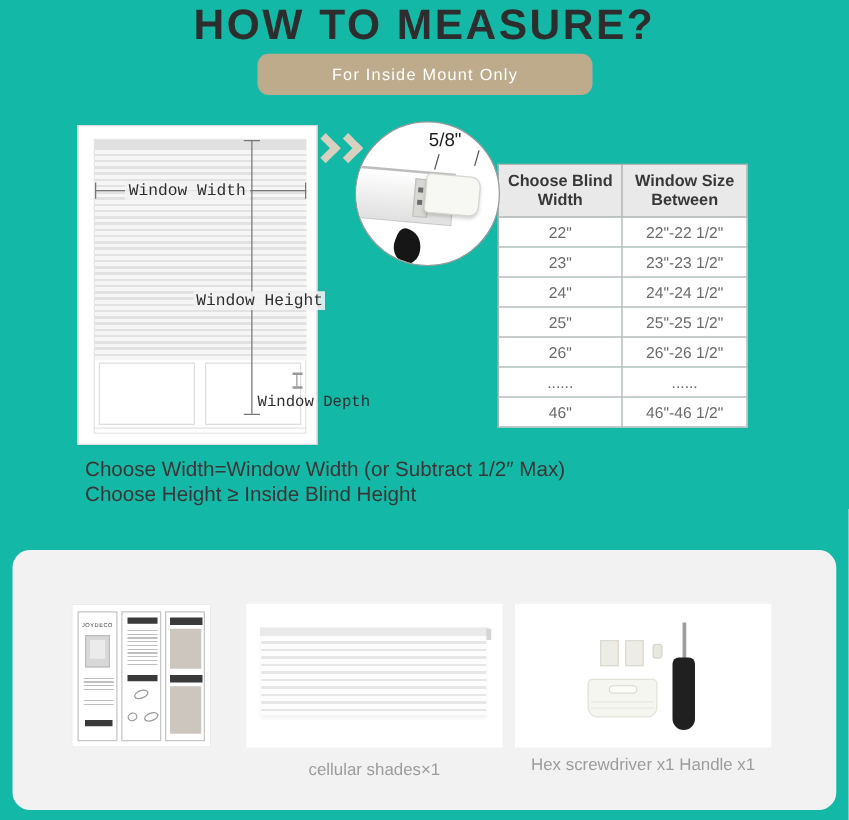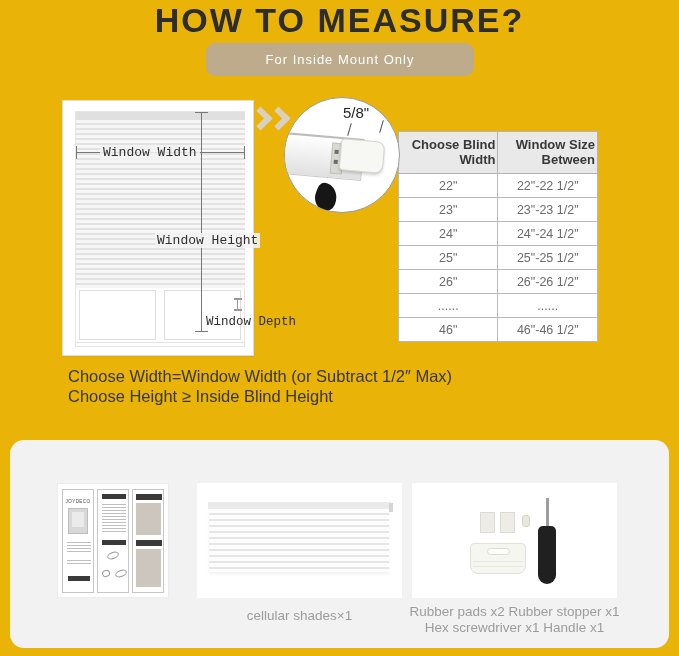--- a/index.html
+++ b/index.html
@@ -1,18 +1,18 @@
 <!DOCTYPE html>
 <html style="--title-text: #2d2d2d; --banner-bg: #bdab8b; --chevron: #d9d0bf; --panel-bg: #f2f2f2; --table-header-bg: #e9e9e9; --caption-text: #9c9c9c;"><head>
 <meta charset="utf-8">
 <style>
   * { margin:0; padding:0; box-sizing:border-box; }
   html,body { background:#ffffff; }
   body { font-family:"Liberation Sans", sans-serif; }
-  .page { position:relative; width:679px; height:656px; background:#eab308; overflow:hidden; }
+  .page { position:relative; width:679px; height:656px; background:#14b8a6; overflow:hidden; }
 
   
   .title { position:absolute; left:0; top:1px; width:679px; text-align:center;
            font-size:34px; font-weight:800; letter-spacing:2px; color:var(--title-text,#2d2d2d); }
   .banner { position:absolute; left:206px; top:43px; width:268px; height:33px;
             background:var(--banner-bg,#bdab8b); border-radius:9px; color:#fff;
             font-size:13px; letter-spacing:1px; text-align:center; line-height:33px; }
 
   
   .window { position:absolute; left:62px; top:100px; width:192px; height:256px;
@@ -57,21 +57,21 @@
   .mag-cord { position:absolute; left:30px; top:86px; width:22px; height:26px; background:#161616;
               border-radius:30% 70% 40% 60%; transform:rotate(22deg); }
   .mag-label { position:absolute; left:58px; top:6px; font-size:15px; color:#1f1f1f; }
   .mag-tick { position:absolute; width:1px; height:13px; background:#555; transform:rotate(16deg); }
   .mag-tick1 { left:64px; top:25px; } .mag-tick2 { left:96px; top:22px; }
 
   
   .size-table { position:absolute; left:398px; top:131px; width:200px; border-collapse:collapse; z-index:2; }
   .size-table th { width:100px; height:42px; background:var(--table-header-bg,#e9e9e9);
                    border:1px solid #b3b3b3; font-size:13px; font-weight:700; color:#383838;
-                   line-height:1.15; text-align:right; padding:2px; }
+                   line-height:1.15; text-align:center; padding:2px; }
   .size-table td { height:24px; border:1px solid #b9b9b9; font-size:12.5px; color:#6b6b6b;
                    text-align:center; background:#fff; }
 
   
   .notes { position:absolute; left:68px; top:367px; font-size:16.5px; color:#373737; line-height:19.5px; }
 
   
   .package { position:absolute; left:10px; top:440px; width:659px; height:208px;
              background:var(--panel-bg,#f2f2f2); border-radius:14px; }
   .pkg-heading { position:absolute; left:52px; top:11px; font-size:18px; font-weight:800;
@@ -248,18 +248,17 @@
         <div class="handle-line" style="top:22px;"></div>
       </div>
       <div class="sd-shaft"></div>
       <div class="sd-body"></div>
     </div>
 
     <div class="caption cap2">
       <div>cellular shades×1</div>
     </div>
     <div class="caption cap3">
-      <div>Rubber pads x2 Rubber stopper x1</div>
       <div>Hex screwdriver x1 Handle x1</div>
     </div>
   </div>
 
 </div>
 
 </body></html>

